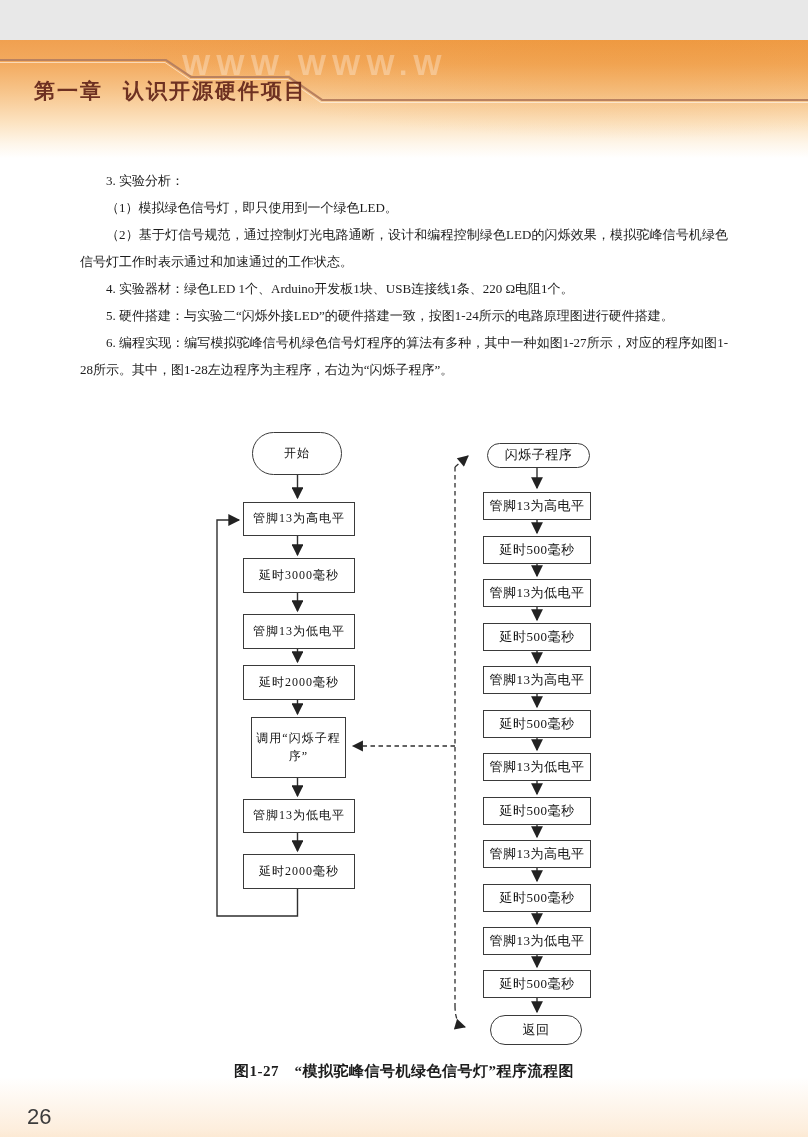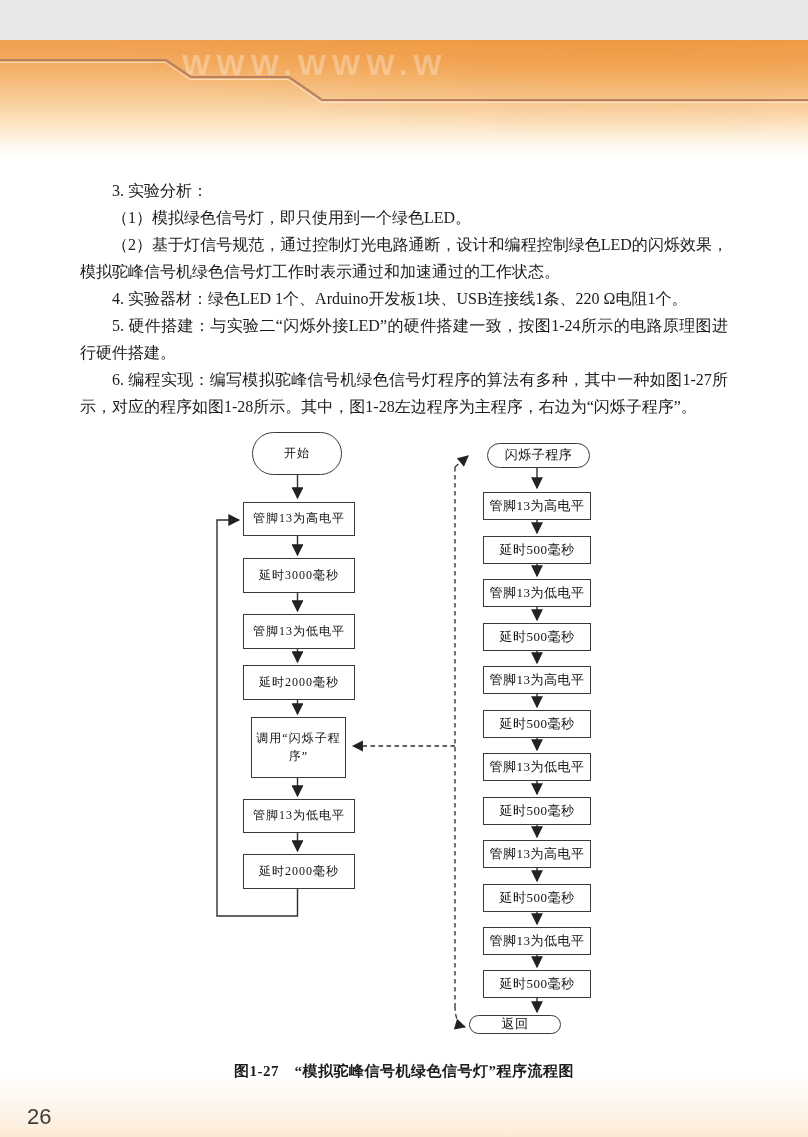--- a/index.html
+++ b/index.html
@@ -15,22 +15,22 @@
   .hdr-wm{position:absolute;font-family:"Liberation Sans","DejaVu Sans",sans-serif;
           font-weight:bold;color:rgba(255,255,255,.30);white-space:nowrap;pointer-events:none;}
   .hdr-wm.www{left:182px;top:8px;font-size:30px;letter-spacing:6px;}
   .hdr-wm.digits{left:555px;top:14px;font-size:28px;letter-spacing:9px;color:rgba(255,255,255,.25);}
   .hdr-title{position:absolute;left:34px;top:37px;display:flex;align-items:baseline;
              font-family:"Liberation Sans","DejaVu Sans",sans-serif;font-weight:bold;
              font-size:21px;color:#6e3122;letter-spacing:2px;}
   .hdr-title .chapter{margin-right:20px;}
 
   
-  .content{position:absolute;left:80px;top:137px;width:648px;
-           font-size:16px;line-height:27px;text-align:justify;}
+  .content{position:absolute;left:80px;top:127px;width:648px;
+           font-size:13px;line-height:27px;text-align:justify;}
   .content p{margin:0;text-indent:2em;}
 
   
   .flow-svg{position:absolute;left:0;top:0;pointer-events:none;}
   .node{position:absolute;box-sizing:border-box;background:#fff;border:1.4px solid #3a3a3a;
         display:flex;align-items:center;justify-content:center;text-align:center;
         font-size:12px;color:#111;letter-spacing:1px;line-height:1.45;}
   .node.small{font-size:13px;letter-spacing:.5px;}
   .node.term{border-radius:999px;}
   .node.call{padding:20px 1px;}
@@ -52,20 +52,24 @@
 <body>
 
 <div class="page">
 
   <div class="hdr">
     <div class="hdr-wm www">WWW.WWW.W</div>
     <svg class="hdr-line" width="808" height="118">
       <path d="M0,20 H166 L191,37 H289 L322,60 H808" fill="none" stroke="#b9815f" stroke-width="2.2"></path>
       <path d="M0,22.5 H165 L190,39.5 H288 L321,62.5 H808" fill="none" stroke="rgba(255,255,255,.55)" stroke-width="1"></path>
     </svg>
+    <div class="hdr-title">
+      <span class="chapter">第一章</span>
+      <span class="title">认识开源硬件项目</span>
+    </div>
   </div>
 
   <main class="content">
     <p>3. 实验分析：</p>
     <p>（1）模拟绿色信号灯，即只使用到一个绿色LED。</p>
     <p>（2）基于灯信号规范，通过控制灯光电路通断，设计和编程控制绿色LED的闪烁效果，模拟驼峰信号机绿色信号灯工作时表示通过和加速通过的工作状态。</p>
     <p>4. 实验器材：绿色LED 1个、Arduino开发板1块、USB连接线1条、220 Ω电阻1个。</p>
     <p>5. 硬件搭建：与实验二“闪烁外接LED”的硬件搭建一致，按图1-24所示的电路原理图进行硬件搭建。</p>
     <p>6. 编程实现：编写模拟驼峰信号机绿色信号灯程序的算法有多种，其中一种如图1-27所示，对应的程序如图1-28所示。其中，图1-28左边程序为主程序，右边为“闪烁子程序”。</p>
   </main>
@@ -127,21 +131,21 @@
     <div class="node small" style="left:483px;top:539px;width:108px;height:28px">管脚13为低电平</div>
     <div class="node small" style="left:483px;top:583px;width:108px;height:28px">延时500毫秒</div>
     <div class="node small" style="left:483px;top:626px;width:108px;height:28px">管脚13为高电平</div>
     <div class="node small" style="left:483px;top:670px;width:108px;height:28px">延时500毫秒</div>
     <div class="node small" style="left:483px;top:713px;width:108px;height:28px">管脚13为低电平</div>
     <div class="node small" style="left:483px;top:757px;width:108px;height:28px">延时500毫秒</div>
     <div class="node small" style="left:483px;top:800px;width:108px;height:28px">管脚13为高电平</div>
     <div class="node small" style="left:483px;top:844px;width:108px;height:28px">延时500毫秒</div>
     <div class="node small" style="left:483px;top:887px;width:108px;height:28px">管脚13为低电平</div>
     <div class="node small" style="left:483px;top:930px;width:108px;height:28px">延时500毫秒</div>
-    <div class="node term small" style="left:469px;top:975px;width:92px;height:19px">返回</div>
+    <div class="node term small" style="left:490px;top:975px;width:92px;height:30px">返回</div>
 
     <div class="caption">图1-27　“模拟驼峰信号机绿色信号灯”程序流程图</div>
   </div>
 
   <div class="ftr">
     <div class="ftr-wm">0101 1010 1010 1010 1001</div>
   </div>
   <div class="page-num">26</div>
 
 </div>

